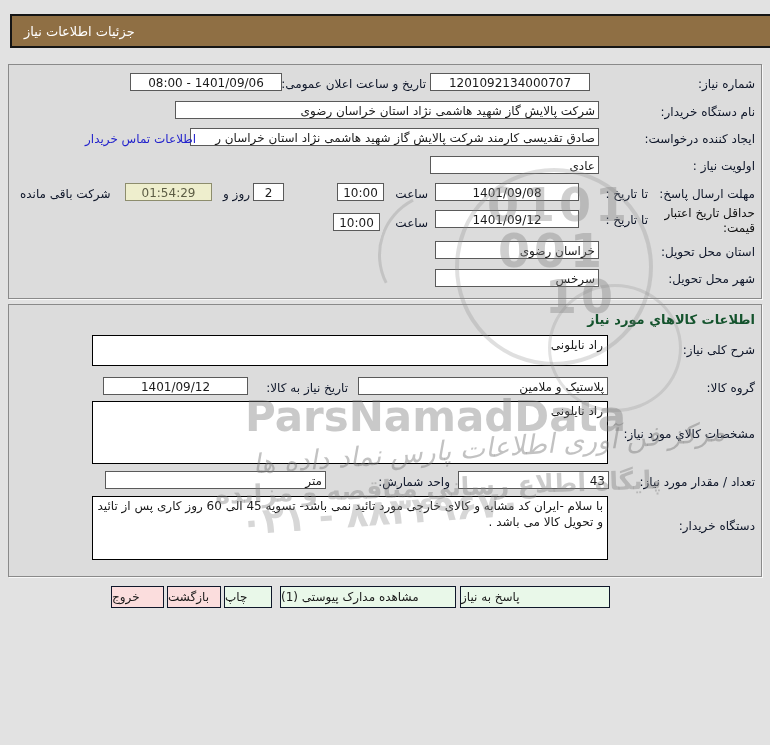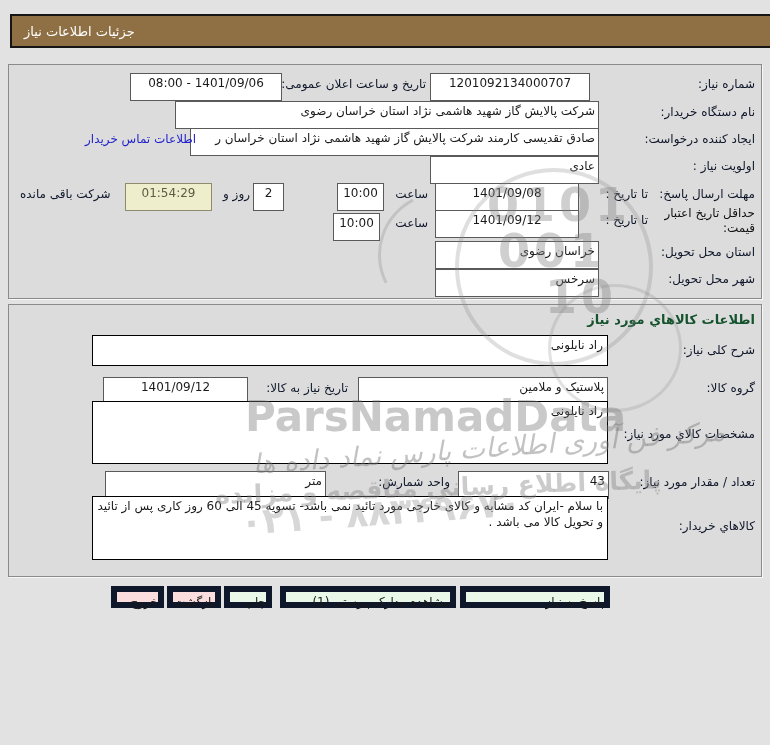--- a/index.html
+++ b/index.html
@@ -22,36 +22,36 @@
   .panel{
     position:absolute;left:8px;width:752px;
     background:#dcdcdc;border:1px solid #8a8a8a;
     box-shadow:1px 1px 0 #f8f8f8;
   }
   #panel1{top:64px;height:233px;}
   #panel2{top:304px;height:271px;}
   .lbl{position:absolute;white-space:nowrap;color:#0f172a;}
   .lbl2{position:absolute;width:108px;text-align:right;color:#111;line-height:15px;}
   .box{
-    position:absolute;height:28px;line-height:18px;background:#fff;
+    position:absolute;height:18px;line-height:18px;background:#fff;
     border:1px solid #5a5a5a;padding:0 3px;white-space:nowrap;overflow:hidden;
     box-sizing:border-box;
   }
   .c{text-align:center;}
   .r{text-align:right;}
   .tarea{
     position:absolute;background:#fff;border:1px solid #000;
     padding:1px 4px;text-align:right;line-height:16px;overflow:hidden;
     box-sizing:border-box;
   }
   .beige{background:#eeeecd;border:1px solid #8d8d6d;color:#5c5c44;}
   .link{position:absolute;color:#2323cc;white-space:nowrap;cursor:pointer;}
   .btn{
     position:absolute;top:586px;height:22px;line-height:20px;
-    border:6px solid #0f172a;text-align:right;font-size:12px;
+    border:1px solid #0f172a;text-align:left;font-size:12px;
     box-sizing:border-box;cursor:pointer;
   }
   .btn.green{background:#e9f8e9;}
   .btn.pink{background:#fbdddd;}
   .hdr2{position:absolute;font-weight:bold;font-size:13px;white-space:nowrap;color:#14532d;}
   
   #wm{position:absolute;inset:0;pointer-events:none;z-index:10;}
   .wm{position:absolute;color:rgba(125,125,125,.42);white-space:nowrap;}
   .wm-digits{font-size:46px;font-weight:bold;letter-spacing:4px;color:rgba(130,130,130,.38);}
   .wm-circle{position:absolute;border-radius:50%;}
@@ -117,21 +117,21 @@
   <div class="box c" style="left:103px;top:377px;width:145px">1401/09/12</div>
 
   <span class="lbl" style="right:15px;top:427px">مشخصات کالاي مورد نیاز:</span>
   <div class="tarea" style="left:92px;top:401px;width:516px;height:63px">راد نایلونی</div>
 
   <span class="lbl" style="right:15px;top:475px">تعداد / مقدار مورد نیاز:</span>
   <div class="box r" style="left:458px;top:471px;width:151px">43</div>
   <span class="lbl" style="right:320px;top:475px">واحد شمارش:</span>
   <div class="box r" style="left:105px;top:471px;width:221px">متر</div>
 
-  <span class="lbl" style="right:15px;top:519px">کالاهاي خریدار:</span>
+  <span class="lbl" style="right:15px;top:519px">دستگاه خریدار:</span>
   <div class="tarea" style="left:92px;top:496px;width:516px;height:64px">با سلام -ایران کد مشابه و کالای خارجی مورد تائید نمی باشد- تسویه 45 الی 60 روز کاری پس از تائید و تحویل کالا می باشد .</div>
 
   <div class="btn green" style="left:460px;width:150px">پاسخ به نیاز</div>
   <div class="btn green" style="left:280px;width:176px">مشاهده مدارک پیوستی (1)</div>
   <div class="btn green" style="left:224px;width:48px">چاپ</div>
   <div class="btn pink" style="left:167px;width:54px">بازگشت</div>
   <div class="btn pink" style="left:111px;width:53px">خروج</div>
 
   <div id="wm">
     <div class="wm-circle" style="left:455px;top:168px;width:190px;height:190px;border:4px solid rgba(140,140,140,.28)"></div>

